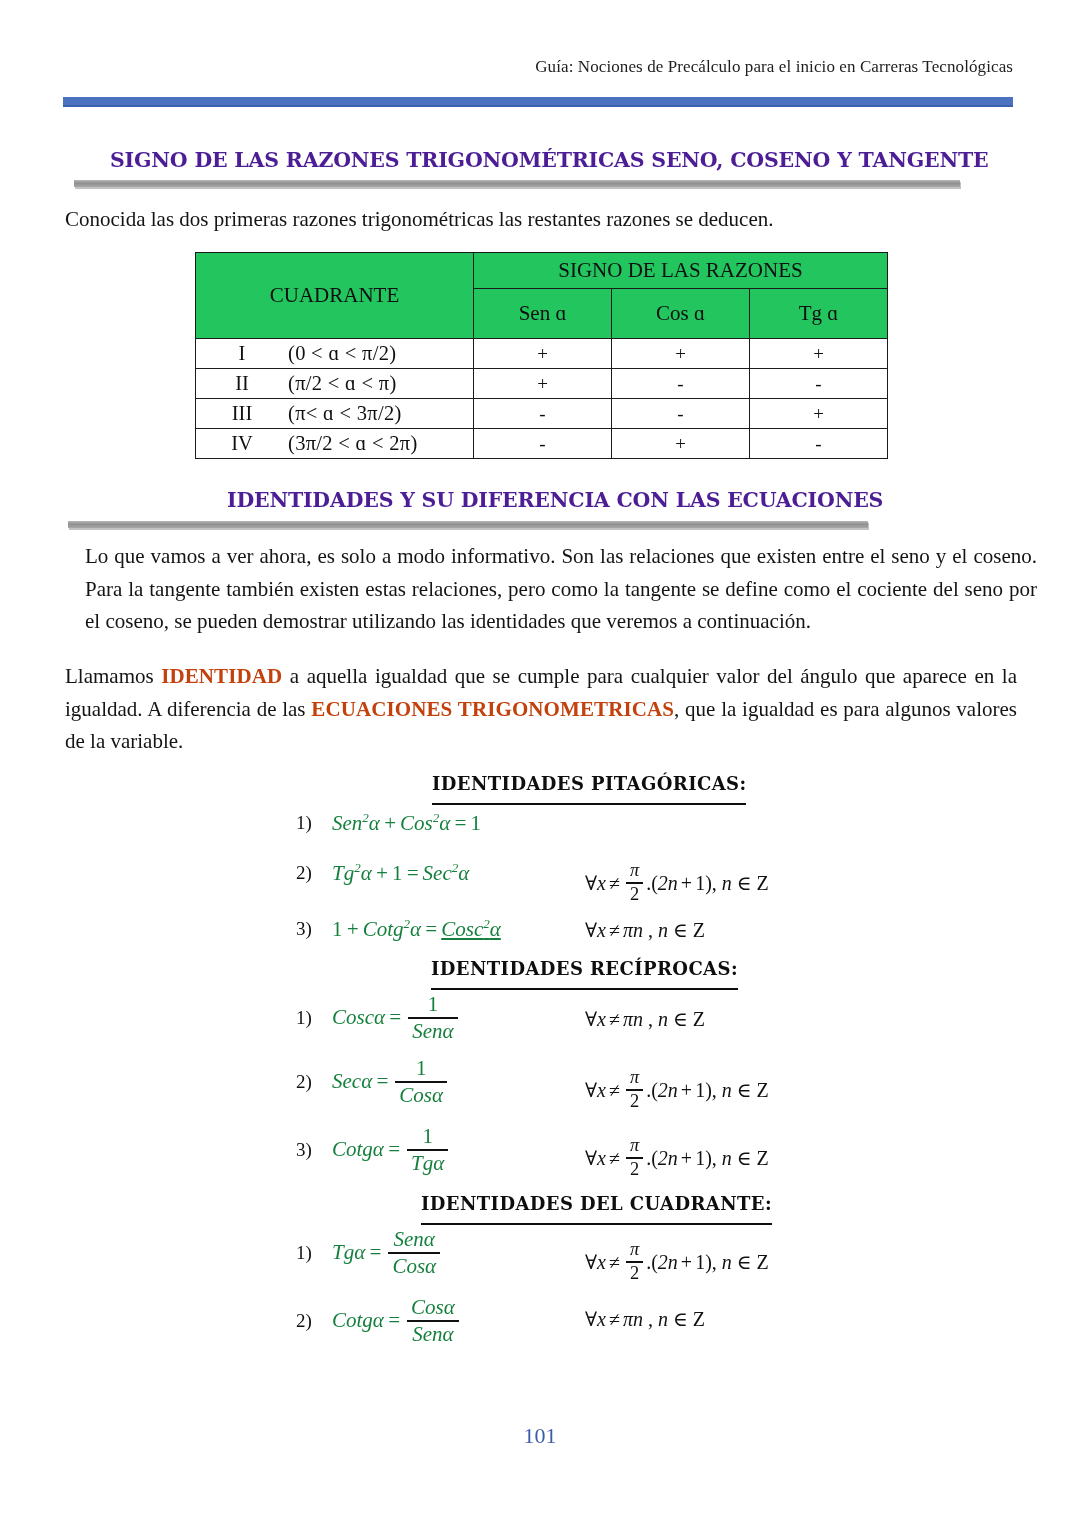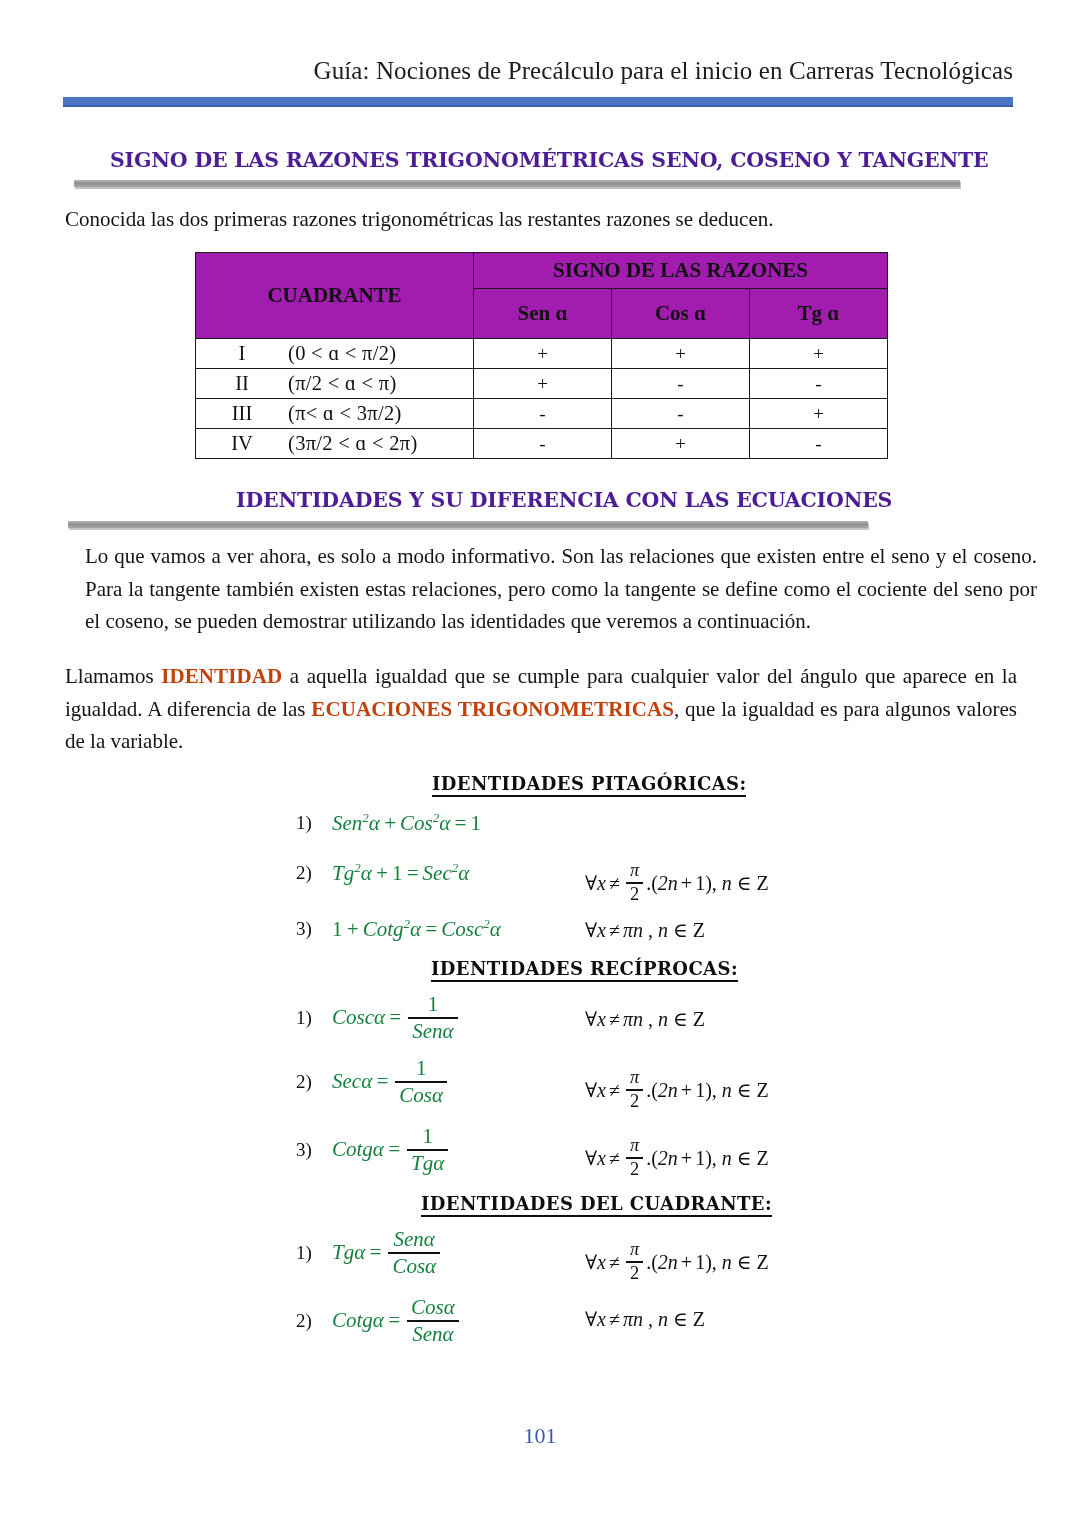--- a/index.html
+++ b/index.html
@@ -16,21 +16,21 @@
     overflow: hidden;
   }
 
   
   .page-header {
     position: absolute;
     top: 57px;
     left: 63px;
     width: 950px;
     text-align: right;
-    font-size: 25px;
+    font-size: 17px;
     letter-spacing: .1px;
     color: #1d1d1d;
     white-space: nowrap;
   }
   .header-rule {
     position: absolute;
     top: 97px;
     left: 63px;
     width: 950px;
     height: 8px;
@@ -76,21 +76,21 @@
     font-size: 20px;
     color: #101010;
   }
   .signs-table th, .signs-table td {
     border: 1.4px solid #1b1b1b;
     padding: 0;
     font-weight: normal;
     text-align: center;
     vertical-align: middle;
   }
-  .signs-table thead th { background: #a21caf; font-weight: bold; }
+  .signs-table thead th { background: #22c55e; }
   .th-quadrante { width: 277px; height: 84px; font-size: 21px; }
   .th-signo { height: 35px; font-size: 21px; }
   .th-ratio { width: 137px; height: 49px; font-size: 21px; }
   .signs-table tbody td { height: 29px; background: #fff; }
   .cell-quad {
     text-align: left;
     padding-left: 0;
   }
   .quad-inner {
     display: flex;
@@ -112,21 +112,21 @@
 
   
   .formula-title {
     position: absolute;
     font-family: "DejaVu Serif", "Liberation Serif", serif;
     font-weight: bold;
     font-size: 18px;
     letter-spacing: .4px;
     color: #0e0e0e;
     border-bottom: 2px solid #0e0e0e;
-    padding-bottom: 1px;
+    padding-bottom: 9px;
     white-space: nowrap;
   }
 
   .eq-row {
     position: absolute;
     display: flex;
     align-items: center;
     white-space: nowrap;
   }
   .eq-num {
@@ -257,21 +257,21 @@
           <span class="quad-range">(3π/2 &lt; ɑ &lt; 2π)</span>
         </span>
       </td>
       <td class="sign">-</td>
       <td class="sign">+</td>
       <td class="sign">-</td>
     </tr>
   </tbody>
 </table>
 
-<div class="section-heading" style="top:488px; left:236px;">IDENTIDADES Y SU DIFERENCIA CON LAS ECUACIONES</div>
+<div class="section-heading" style="top:488px; left:227px;">IDENTIDADES Y SU DIFERENCIA CON LAS ECUACIONES</div>
 <div class="heading-rule" style="top:521px; left:68px; width:800px;"></div>
 
 <div class="para" style="top:540px;margin-left:20px;">Lo que vamos a ver ahora, es solo a modo informativo. Son las relaciones que existen entre el seno y el coseno. Para la tangente también existen estas relaciones, pero como la tangente se define como el cociente del seno por el coseno, se pueden demostrar utilizando las identidades que veremos a continuación.</div>
 
 <div class="para" style="top:660px;"><span>Llamamos </span><span class="kw">IDENTIDAD</span><span> a aquella igualdad que se cumple para cualquier valor del ángulo que aparece en la igualdad. A diferencia de las </span><span class="kw">ECUACIONES TRIGONOMETRICAS</span><span>, que la igualdad es para algunos valores de la variable.</span></div>
 
 <div class="formula-title" style="top:773px; left:432px;">IDENTIDADES PITAGÓRICAS:</div>
 
 <div class="eq-row" style="top:810px; left:296px;">
   <span class="eq-num">1)</span>
@@ -302,21 +302,21 @@
     </span><span class="upr">.</span><span class="upr">(</span><span>2n</span><span class="op upr">+</span><span class="upr">1)</span><span class="upr">,</span>&nbsp;<span>n</span>&nbsp;<span class="upr">∈ Z</span>
 </div>
 
 <div class="eq-row" style="top:916px; left:296px;">
   <span class="eq-num">3)</span>
   <span class="eq-body">
     <span class="upr">1</span>
       <span class="op">+</span>
       <span style="font-style:italic;">Cotg<span class="sup">2</span>α</span>
       <span class="op">=</span>
-      <span style="font-style:italic;">Cosc<span class="sup">2</span>α</span>
+      <span style="font-style:italic;text-decoration:underline;">Cosc<span class="sup">2</span>α</span>
   </span>
 </div>
 <div class="eq-cond" style="top:918px; left:585px;">
   <span class="upr">∀</span><span>x</span><span class="op upr">≠</span><span>πn</span><span class="upr">&nbsp;,</span>&nbsp;<span>n</span>&nbsp;<span class="upr">∈ Z</span>
 </div>
 
 <div class="formula-title" style="top:958px; left:431px;">IDENTIDADES RECÍPROCAS:</div>
 
 <div class="eq-row" style="top:993px; left:296px;">
   <span class="eq-num">1)</span>

